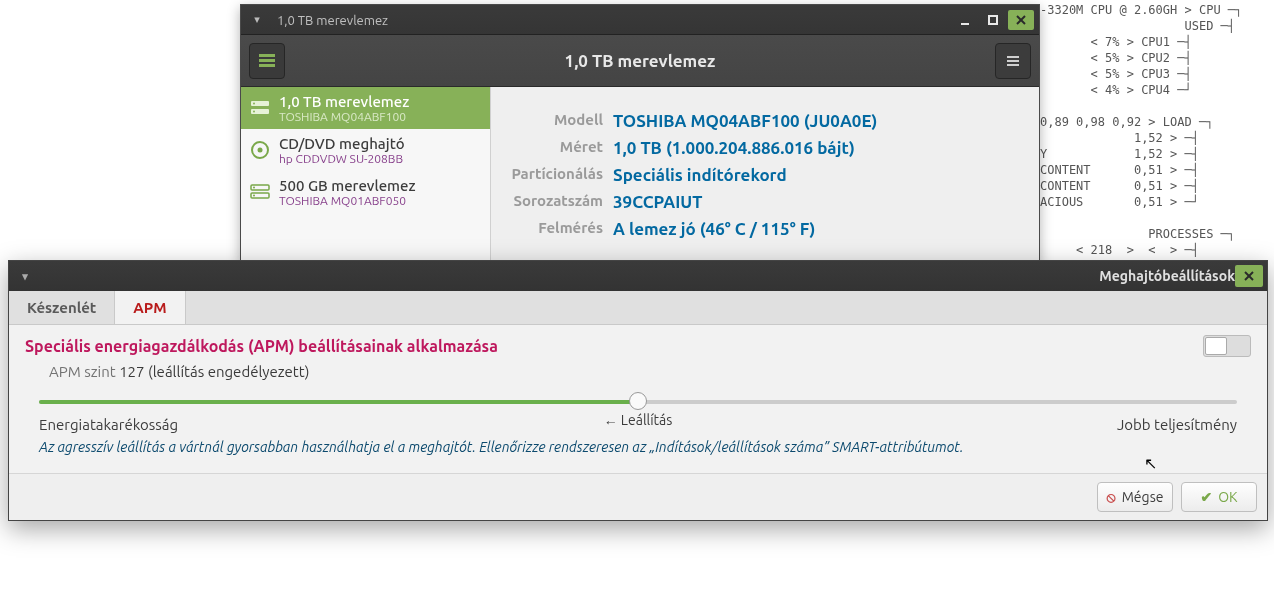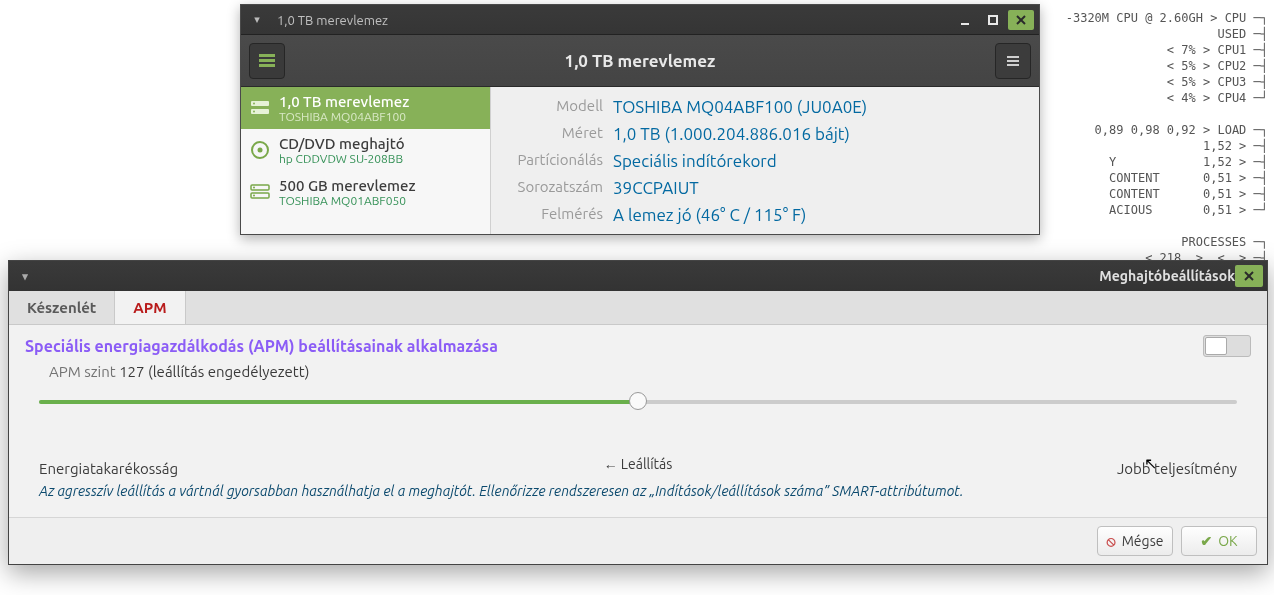--- a/index.html
+++ b/index.html
@@ -16,24 +16,23 @@
 
 
 .bg-term {
   position: absolute;
   top: 0; right: 0;
   width: 240px;
   background: #fff;
   font-family: "DejaVu Sans Mono","Consolas",monospace;
   font-size: 12px;
   color: #555;
-  padding: 10px 6px;
+  padding: 2px 6px;
   line-height: 16px;
   white-space: pre;
-  text-align: right;
 }
 
 
 .win1 {
   position: absolute;
   left: 240px;
   top: 4px;
   width: 800px;
   background: #efefef;
   border: 1px solid #4a4a4a;
@@ -79,24 +78,24 @@
 }
 .sb-item{
   display:flex; align-items:center;
   padding:6px 10px 6px 8px;
   gap:8px;
 }
 .sb-item.sel{ background:#87b158; color:#fff;}
 .sb-icon{ width:22px; height:22px; flex-shrink:0;}
 .sb-text .l1{ font-size:15px; font-weight:500;}
 .sb-text .l2{ font-size:12px; opacity:.85;}
-.sb-item:not(.sel) .l2{ color:#15803d;}
+.sb-item:not(.sel) .l2{ color:#701a75;}
 .sb-item.sel .l2{ color:#e8f3da;}
 
-.details1{ flex:1; padding:6px 12px;}
+.details1{ flex:1; padding:20px 12px;font-weight:bold;}
 .drow{ display:flex; padding:4px 0;}
 .drow .lbl{ width:110px; text-align:right; color:#9a9a9a; padding-right:10px; font-size:15px;}
 .drow .val{ flex:1; color:#0369a1; font-size:17px;}
 
 
 .overlay{ position:absolute; left:8px; right:0; top:260px; width:1260px;}
 .win2{
   background:#f2f2f2;
   border:1px solid #444;
   box-shadow:0 8px 24px rgba(0,0,0,.35);
@@ -117,36 +116,36 @@
 }
 .tab2{
   padding:8px 18px; font-size:15px; font-weight:bold; color:#5a5a5a;
   border-right:1px solid #c9c9c9;
 }
 .tab2.active{ background:#f2f2f2; color:#b91c1c;}
 .body2{ padding:10px 16px 14px;}
 .row-title{
   display:flex; align-items:center; gap:16px;
 }
-.row-title h3{ font-size:16px; font-weight:bold; color:#8b5cf6; flex:1;}
+.row-title h3{ font-size:16px; font-weight:bold; color:#be185d; flex:1;}
 .switch{
   width:48px;height:22px;background:#ddd;border:1px solid #bbb;border-radius:3px;position:relative;
 }
 .switch .knob{ position:absolute; left:1px; top:1px; width:22px; height:18px; background:#fff; border:1px solid #aaa; border-radius:2px;}
 .apm-line{ padding:6px 0 2px 24px; font-size:15px;}
 .apm-line .lbl{ color:#737373;}
 .apm-line .val{ color:#3a3a3a;}
 .slider-wrap{ padding:10px 14px 4px;}
 .slider{
   position:relative; height:20px;
 }
 .slider-track{ position:absolute; top:8px; left:0; right:0; height:4px; background:#ccc; border-radius:2px;}
 .slider-fill{ position:absolute; top:8px; left:0; width:50%; height:4px; background:#6ab04c; border-radius:2px;}
 .slider-thumb{ position:absolute; top:0; left:50%; width:18px; height:18px; margin-left:-9px; background:#fafafa; border:1px solid #999; border-radius:50%;}
-.slider-labels{ display:flex; justify-content:space-between; padding:4px 0; font-size:15px;margin-top:44px;}
+.slider-labels{ display:flex; justify-content:space-between; padding:4px 0; font-size:15px;}
 .slider-mid{ position:absolute; left:50%; transform:translateX(-50%);}
 .slider-labels-wrap{ position:relative;}
 .warn{ font-style:italic; color:#0c4a6e; font-size:14px; padding-top:2px;}
 .footer2{
   border-top:1px solid #d6d6d6; padding:8px 10px; display:flex; justify-content:flex-end; gap:8px;
   background:#efefef;
 }
 .btn{ min-width:76px; height:30px; border:1px solid #bfbfbf; border-radius:4px; background:linear-gradient(#fefefe,#ececec); display:flex;align-items:center;justify-content:center; gap:6px; font-size:14px;}
 .btn.primary{color:#7aa84a;}
 .btn .ic-cancel{ color:#c94f4f; font-weight:bold;}

